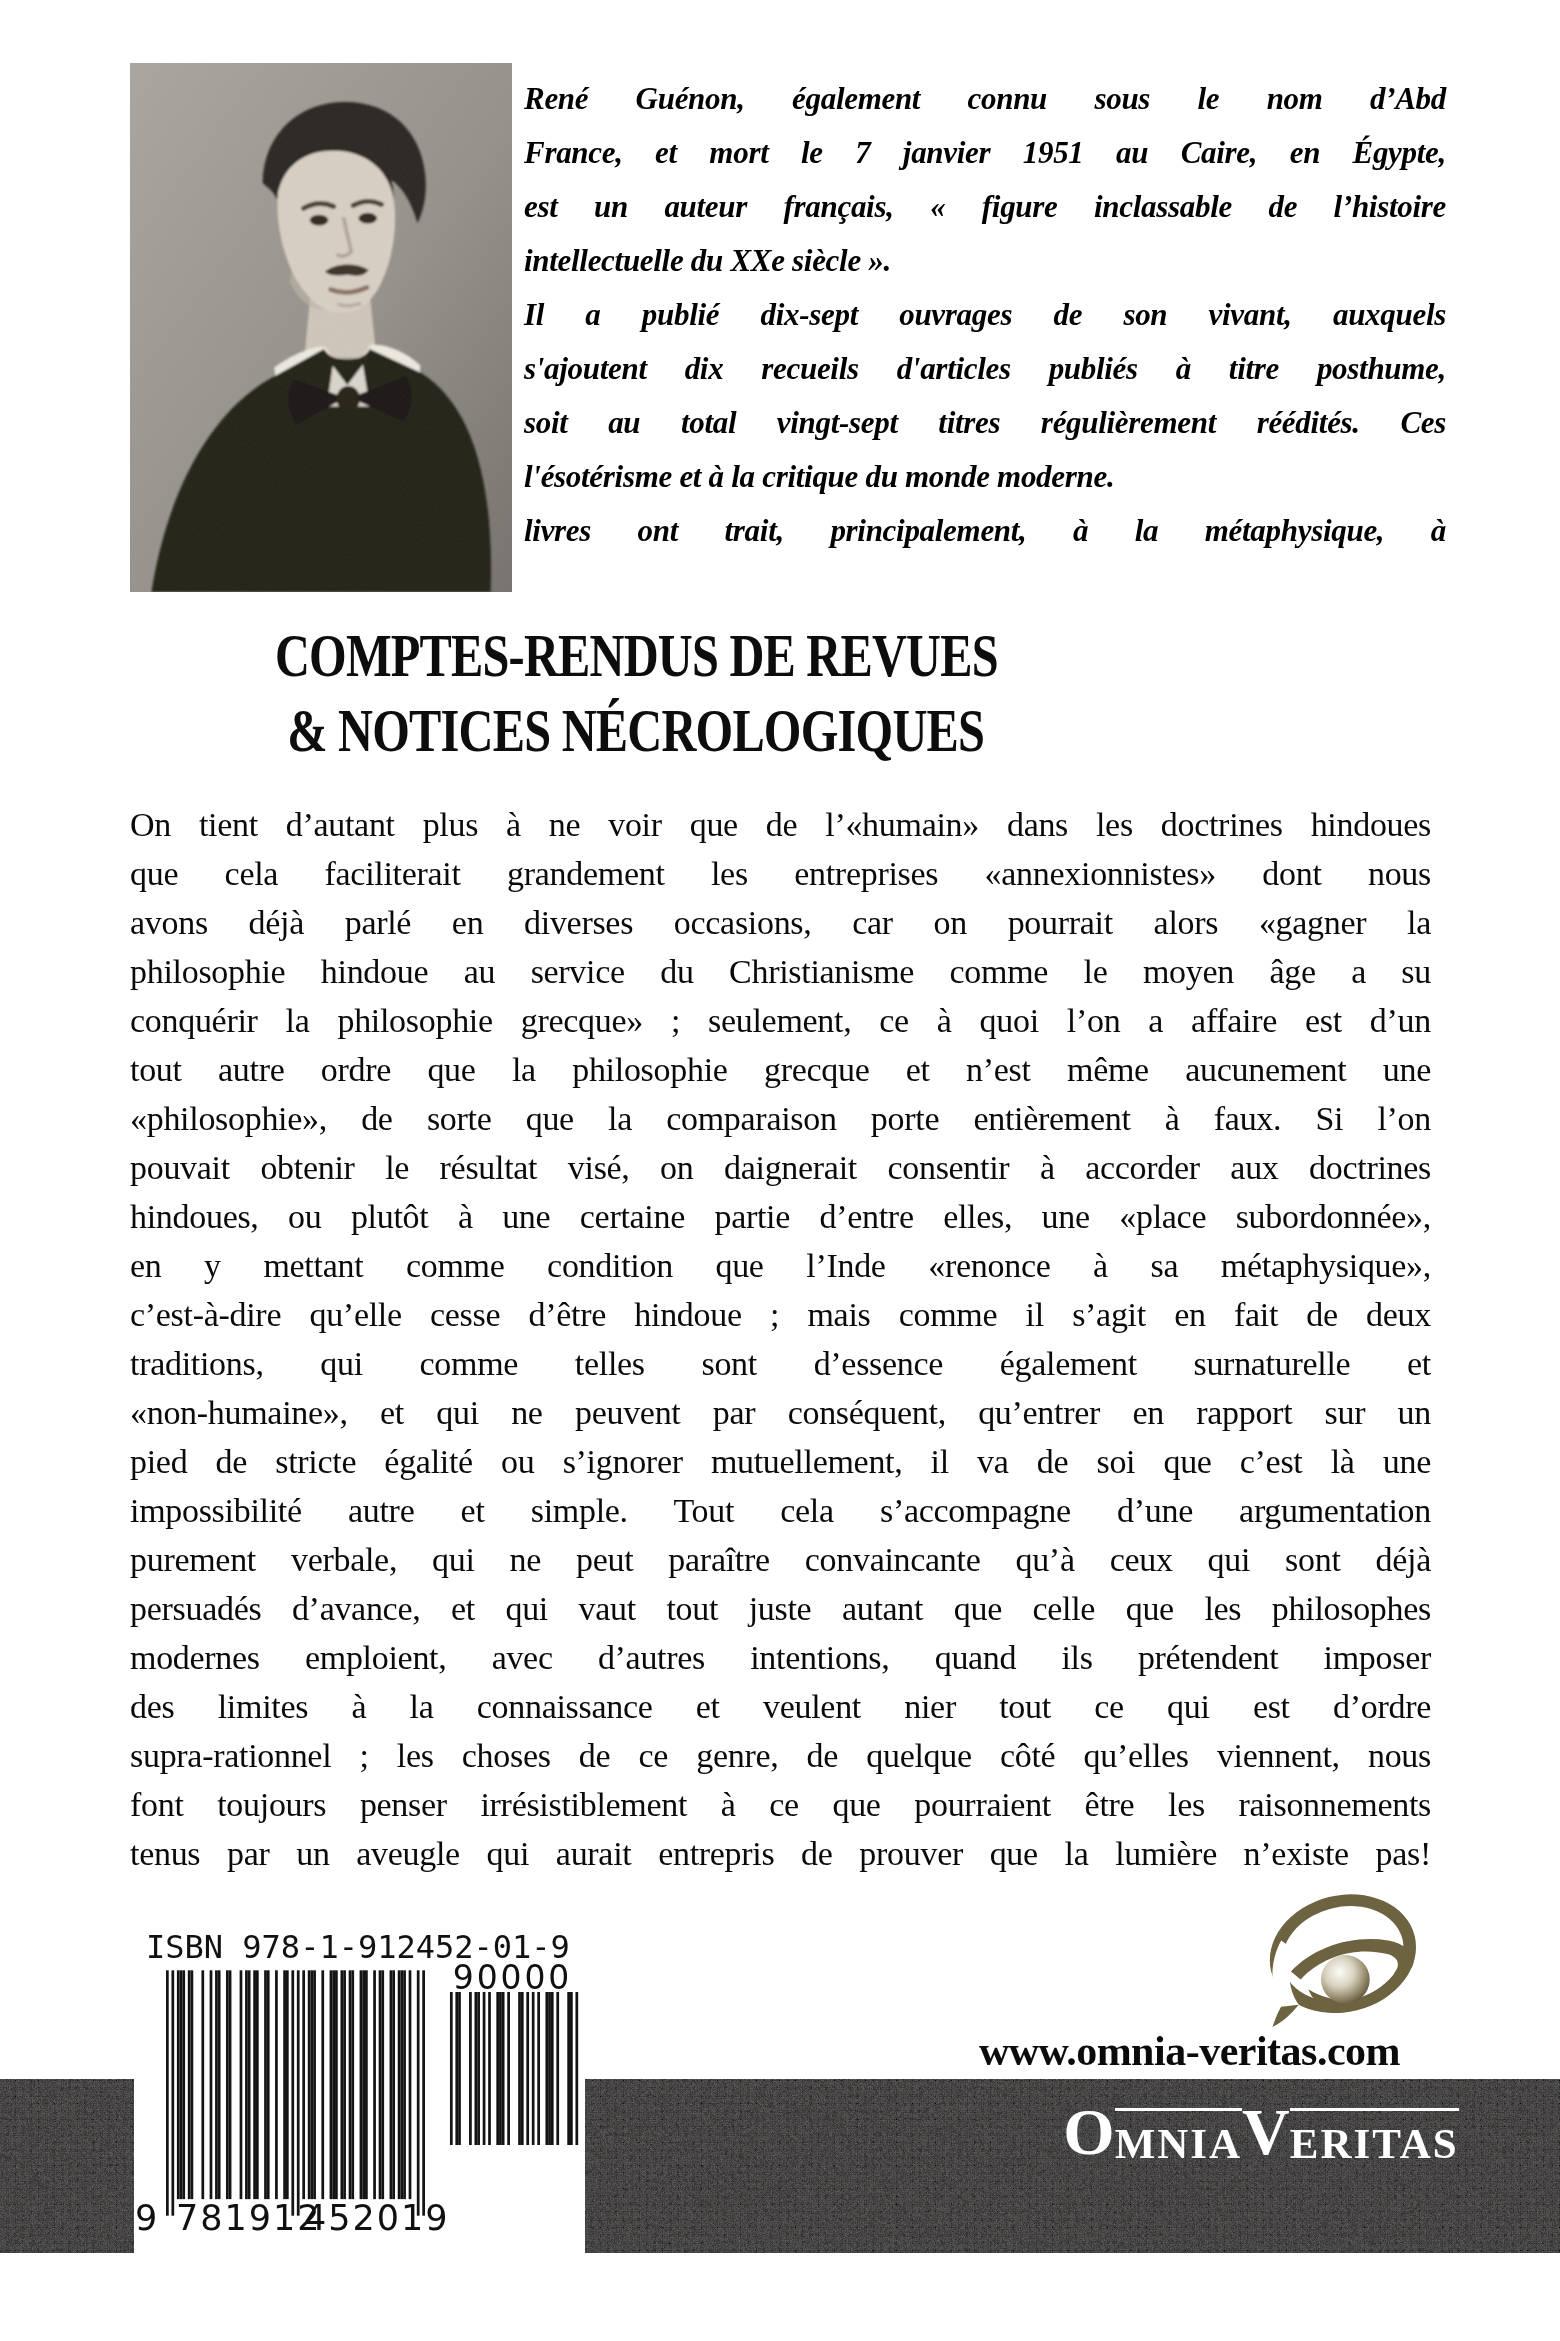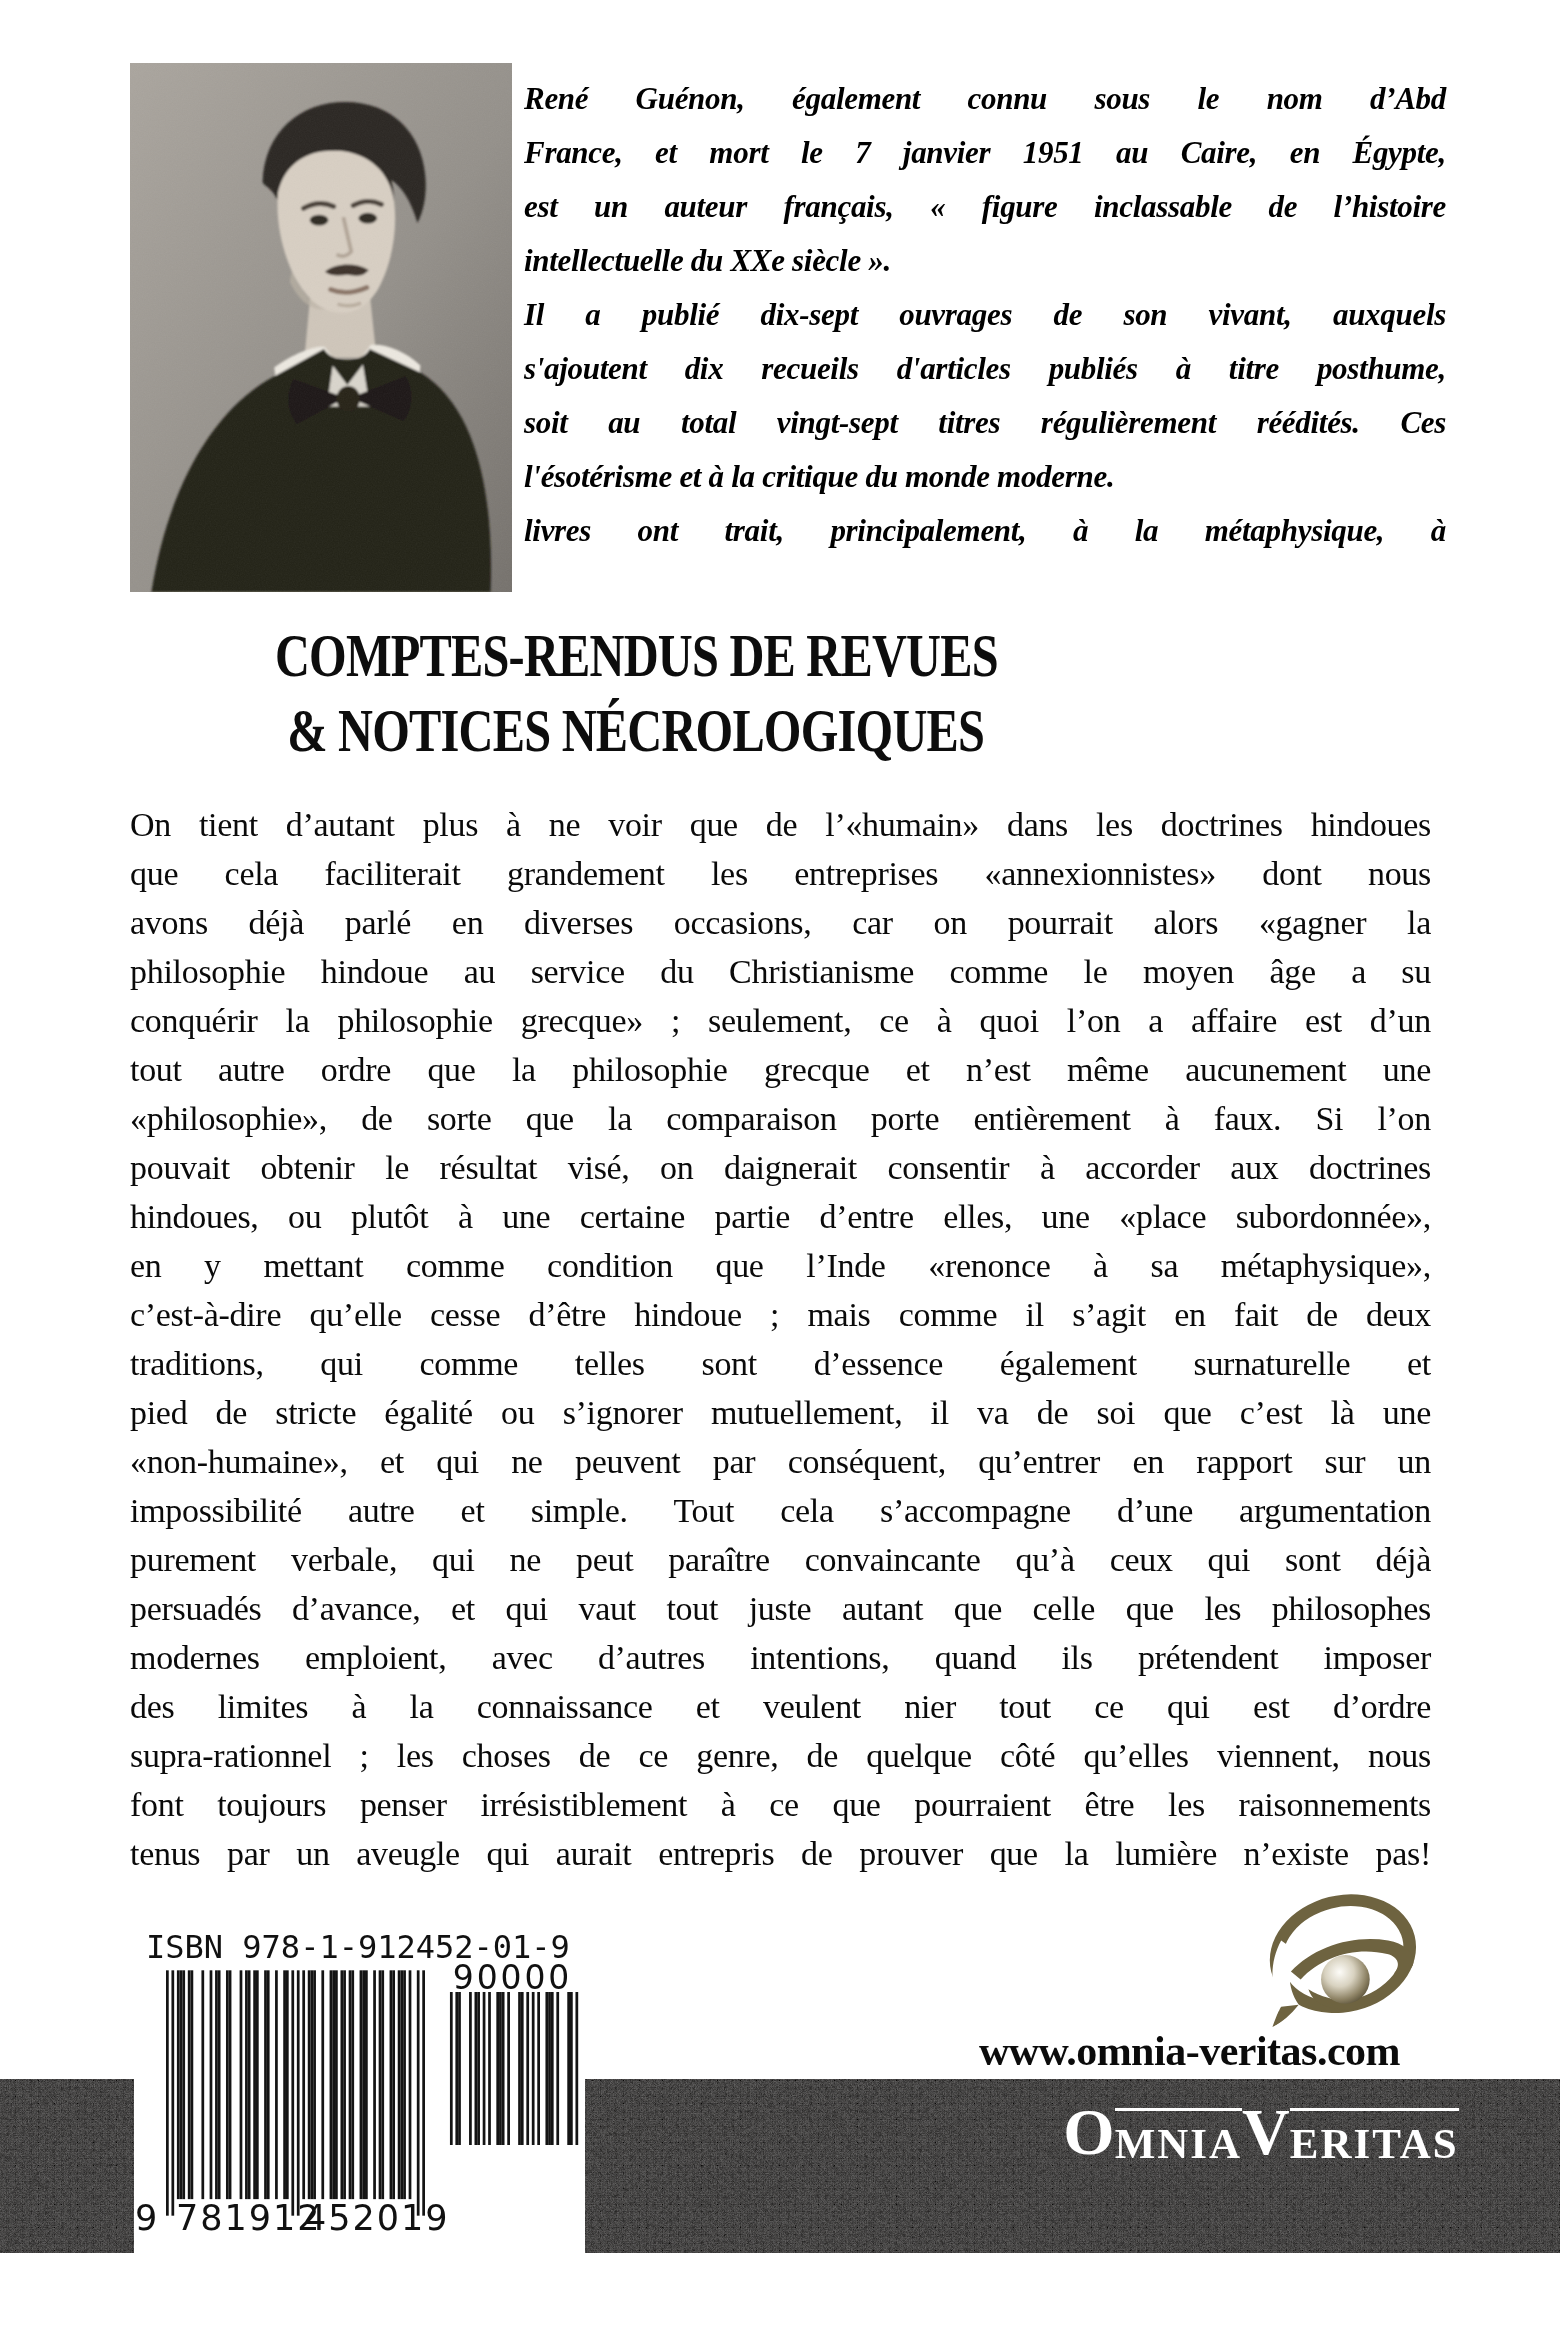--- a/index.html
+++ b/index.html
@@ -150,22 +150,22 @@
       <div class="jline">avons déjà parlé en diverses occasions, car on pourrait alors «gagner la</div>
       <div class="jline">philosophie hindoue au service du Christianisme comme le moyen âge a su</div>
       <div class="jline">conquérir la philosophie grecque» ; seulement, ce à quoi l’on a affaire est d’un</div>
       <div class="jline">tout autre ordre que la philosophie grecque et n’est même aucunement une</div>
       <div class="jline">«philosophie», de sorte que la comparaison porte entièrement à faux. Si l’on</div>
       <div class="jline">pouvait obtenir le résultat visé, on daignerait consentir à accorder aux doctrines</div>
       <div class="jline">hindoues, ou plutôt à une certaine partie d’entre elles, une «place subordonnée»,</div>
       <div class="jline">en y mettant comme condition que l’Inde «renonce à sa métaphysique»,</div>
       <div class="jline">c’est-à-dire qu’elle cesse d’être hindoue ; mais comme il s’agit en fait de deux</div>
       <div class="jline">traditions, qui comme telles sont d’essence également surnaturelle et</div>
+      <div class="jline">«non-humaine», et qui ne peuvent par conséquent, qu’entrer en rapport sur un</div>
       <div class="jline">pied de stricte égalité ou s’ignorer mutuellement, il va de soi que c’est là une</div>
-      <div class="jline">«non-humaine», et qui ne peuvent par conséquent, qu’entrer en rapport sur un</div>
       <div class="jline">impossibilité autre et simple. Tout cela s’accompagne d’une argumentation</div>
       <div class="jline">purement verbale, qui ne peut paraître convaincante qu’à ceux qui sont déjà</div>
       <div class="jline">persuadés d’avance, et qui vaut tout juste autant que celle que les philosophes</div>
       <div class="jline">modernes emploient, avec d’autres intentions, quand ils prétendent imposer</div>
       <div class="jline">des limites à la connaissance et veulent nier tout ce qui est d’ordre</div>
       <div class="jline">supra-rationnel ; les choses de ce genre, de quelque côté qu’elles viennent, nous</div>
       <div class="jline">font toujours penser irrésistiblement à ce que pourraient être les raisonnements</div>
       <div class="jline">tenus par un aveugle qui aurait entrepris de prouver que la lumière n’existe pas!</div>
     </div>
 

